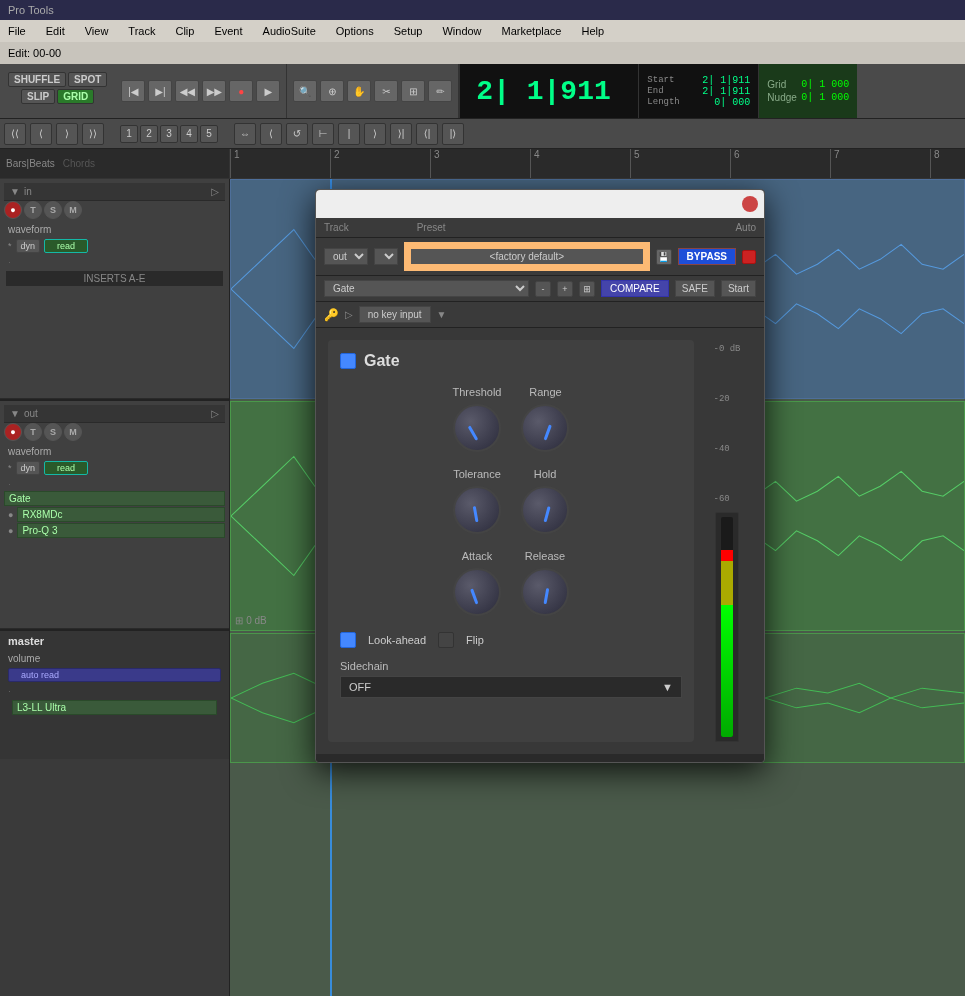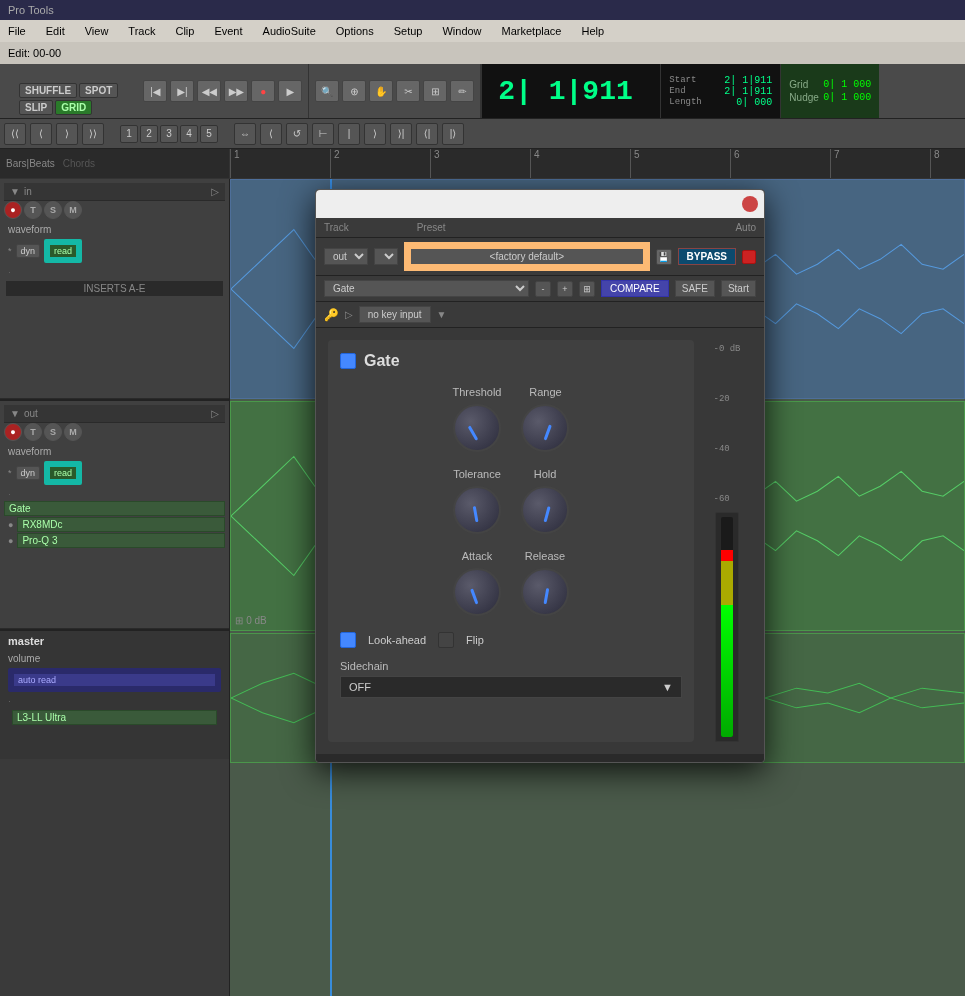--- a/index.html
+++ b/index.html
@@ -80,22 +80,23 @@
       justify-content: center;
       cursor: pointer;
       font-size: 10px;
       border-radius: 2px;
     }
 
     
     .mode-btn-group {
       display: flex;
       flex-direction: column;
-      padding: 19px;
+      padding: 8px;
       gap: 2px;
+      align-items: center;
     }
     .mode-row { display: flex; gap: 2px; }
     .mode-btn {
       background: #555;
       border: 1px solid #333;
       color: #ccc;
       padding: 1px 5px;
       font-size: 10px;
       font-weight: bold;
       cursor: pointer;
@@ -328,24 +329,24 @@
       border: 1px solid #444;
       color: #ccc;
       font-size: 9px;
       padding: 1px 4px;
       cursor: pointer;
       border-radius: 2px;
     }
 
     .read-btn {
       background: #2a5a2a;
-      border: 6px solid #14b8a6;
+      border: 1px solid #14b8a6;
       color: #afa;
       font-size: 9px;
-      padding: 1px 4px;
+      padding: 1px 12px;
       cursor: pointer;
       border-radius: 2px;
     }
 
     
     .in-header {
       background: #353535;
       height: 18px;
       display: flex;
       align-items: center;
@@ -414,21 +415,21 @@
       background: #555;
       border: 7px solid #fdba74;
       color: #ccc;
       font-size: 10px;
       padding: 2px 8px;
       flex: 1;
       text-align: center;
     }
 
     .bypass-btn {
-      background: #0c4a6e;
+      background: #1d4ed8;
       border: 1px solid #884444;
       color: #fff;
       font-size: 10px;
       font-weight: bold;
       padding: 2px 8px;
       cursor: pointer;
     }
 
     .compare-btn {
       background: #4444aa;

